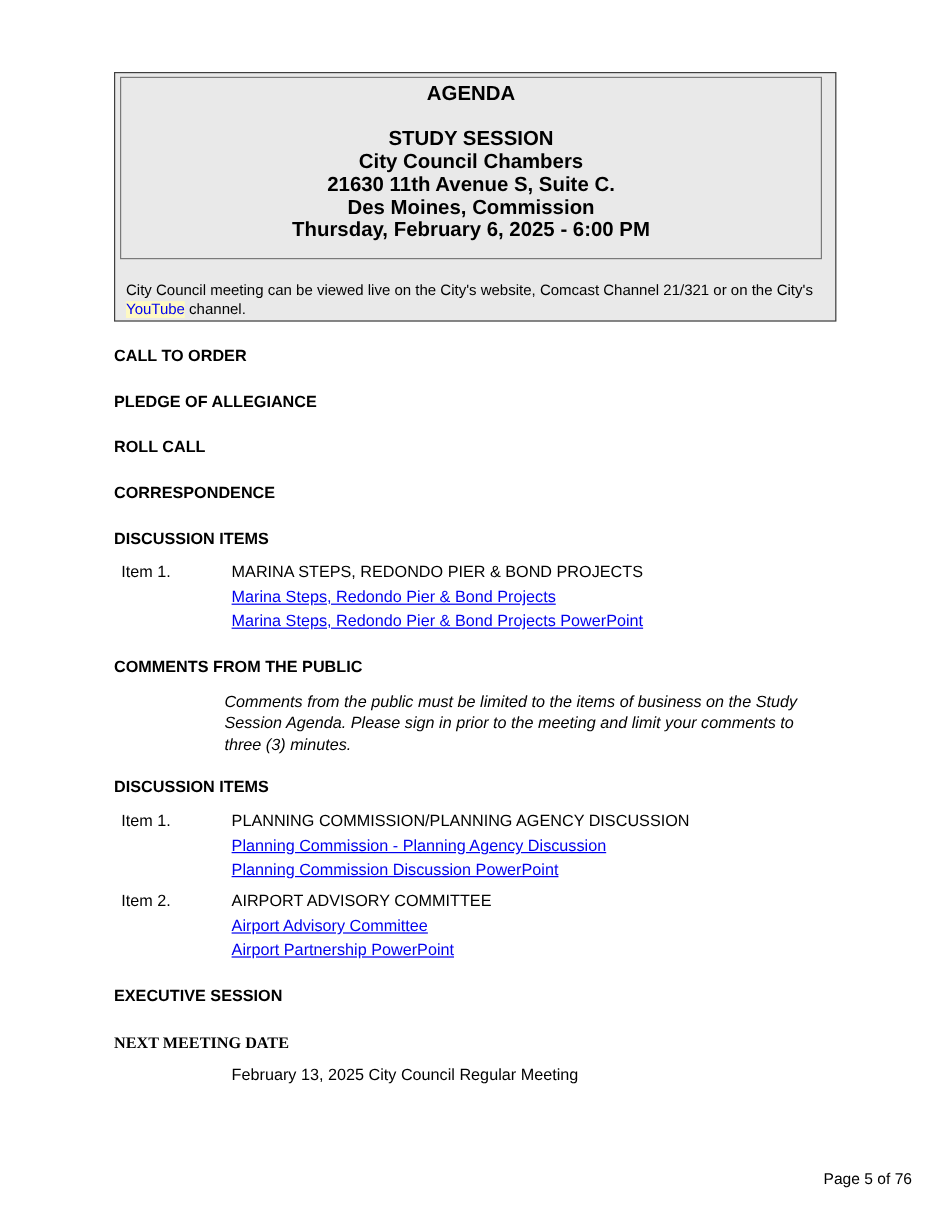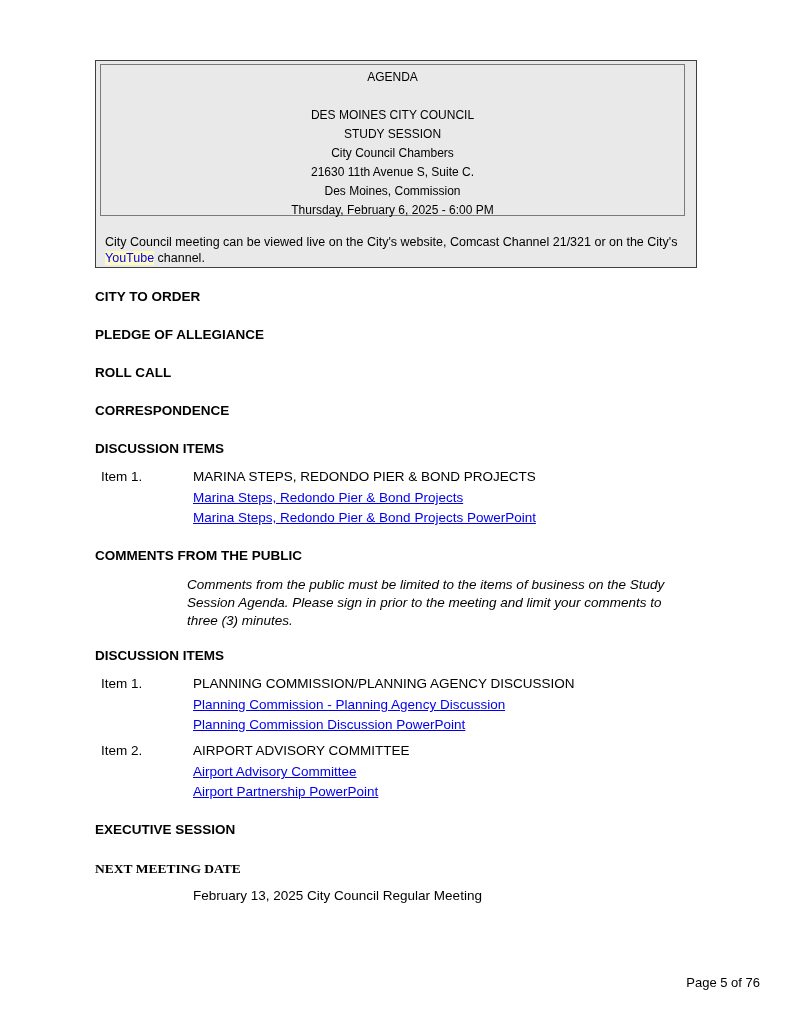--- a/index.html
+++ b/index.html
@@ -15,22 +15,22 @@
   .header-box {
     position:absolute; left:95px; top:60px;
     width:602px; height:208px;
     background:#e9e9e9;
     border:1px solid #3f3f3f;
   }
   .inner-box {
     position:absolute; left:4px; top:3px; right:11px; height:152px;
     border:1px solid #7a7a7a;
     text-align:center;
-    font-weight:normal;
-    font-size:12px;
+    font-weight:bold;
+    font-size:17px;
     line-height:19px;
     padding-top:3px;
   }
   .inner-spacer { height:19px; }
   .notice {
     position:absolute; left:9px; top:173px; right:14px;
     font-size:12.5px; line-height:16px;
   }
   .yt-link {
     color:#0000EE; background:#fef9c3; cursor:pointer;
@@ -73,33 +73,32 @@
     font-size:13px;
   }
 </style>
 </head>
 <body>
 
 <div class="header-box">
   <div class="inner-box">
     <div>AGENDA</div>
     <div class="inner-spacer"></div>
-    <div>DES MOINES CITY COUNCIL</div>
     <div>STUDY SESSION</div>
     <div>City Council Chambers</div>
     <div>21630 11th Avenue S, Suite C.</div>
     <div>Des Moines, Commission</div>
     <div>Thursday, February 6, 2025 - 6:00 PM</div>
   </div>
   <div class="notice"><span>City Council meeting can be viewed live on the City's website, Comcast Channel 21/321 or on the City's </span><a class="yt-link">YouTube</a><span> channel.</span></div>
 </div>
 
 <div class="content">
 
-  <div class="h mt22">CITY TO ORDER</div>
+  <div class="h mt22">CALL TO ORDER</div>
 
   <div class="h mt24">PLEDGE OF ALLEGIANCE</div>
 
   <div class="h mt24">ROLL CALL</div>
 
   <div class="h mt24">CORRESPONDENCE</div>
 
   <div class="h mt24">DISCUSSION ITEMS</div>
 
   <div class="item-row">

